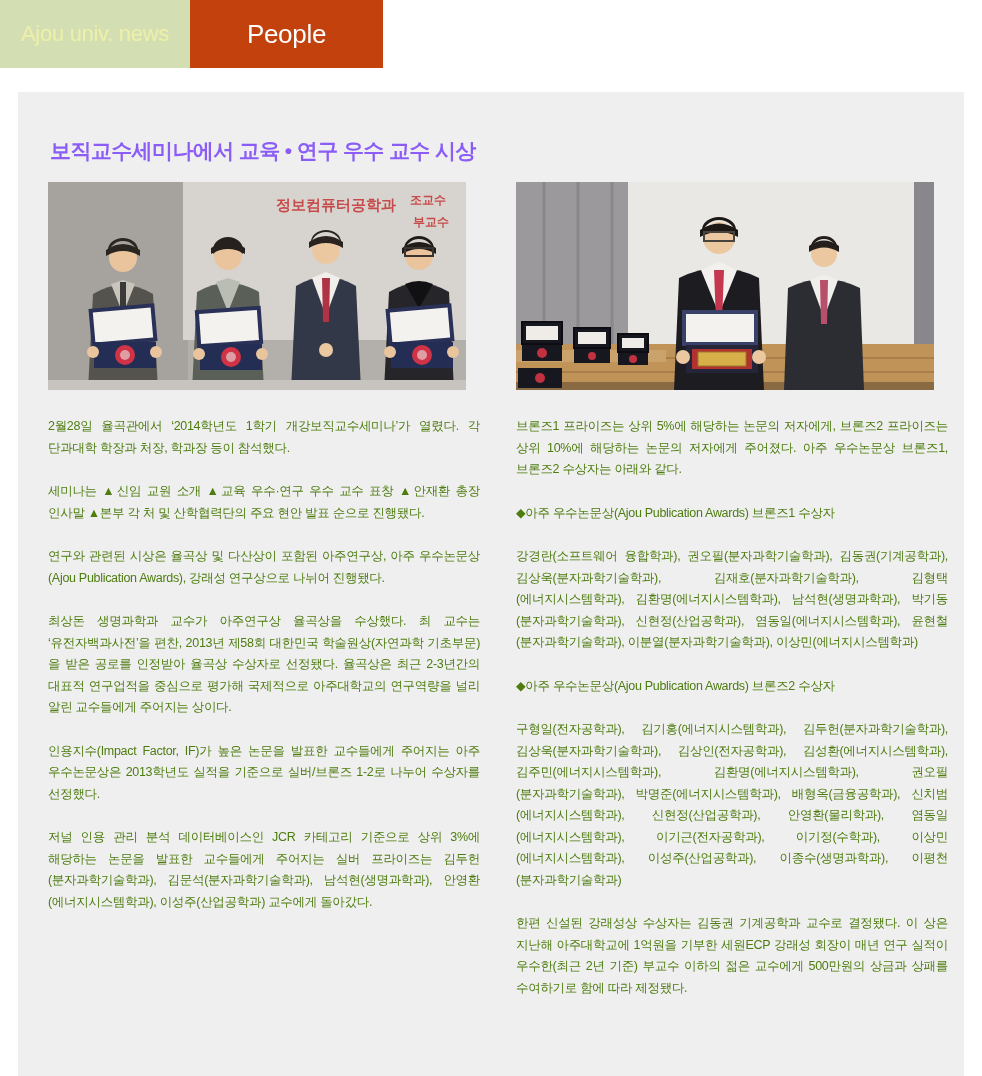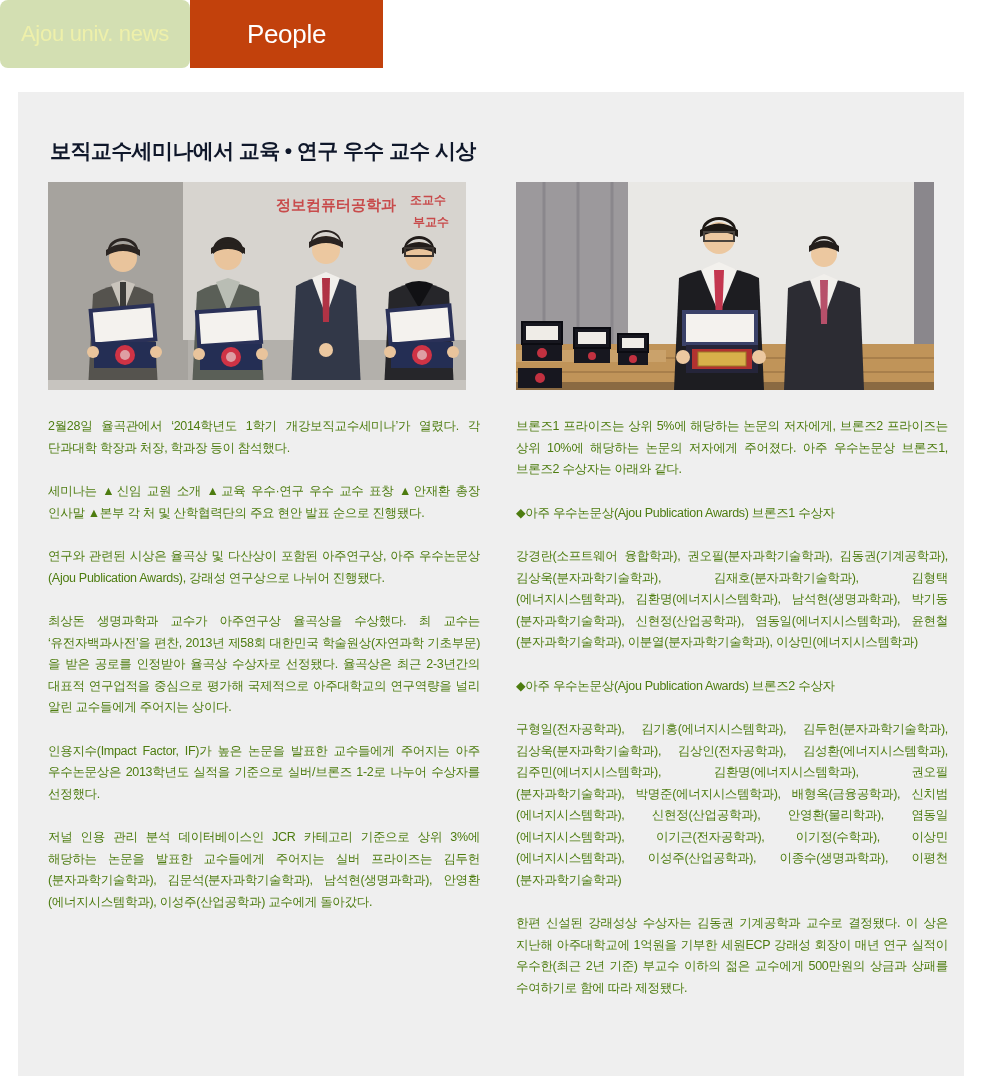--- a/index.html
+++ b/index.html
@@ -5,34 +5,34 @@
   html,body{margin:0;padding:0;}
   body{
     width:982px;height:1076px;background:#ffffff;
     font-family:"Liberation Sans","DejaVu Sans",sans-serif;
     overflow:hidden;
   }
   .header{display:flex;height:68px;}
   .brand{
     width:190px;background:#d3dfb2;color:#eef0aa;
     display:flex;align-items:center;box-sizing:border-box;
-    padding-left:21px;font-size:22px;letter-spacing:-0.3px;border-radius:8px;
+    padding-left:21px;font-size:22px;letter-spacing:-0.3px;
   }
   .tab-people{
     width:193px;background:#c2410c;color:#ffffff;
     display:flex;align-items:center;justify-content:center;
     font-size:26px;letter-spacing:-0.3px;
   }
   .panel{
     margin:24px 18px 0 18px;background:#efefef;
     box-sizing:border-box;min-height:984px;
     padding:46px 16px 30px 30px;
   }
   .article-title{
-    margin:0 0 0 2px;color:#0f172a;font-size:21px;font-weight:bold;
+    margin:0 0 0 2px;color:#8b5cf6;font-size:21px;font-weight:bold;
     letter-spacing:-0.6px;line-height:26px;
   }
   .cols{display:flex;gap:36px;}
   .col{width:432px;flex:0 0 432px;}
   .photos{margin-top:18px;}
   .photo{width:420px;height:208px;display:block;}
   .photo svg{display:block;}
   .textcols{margin-top:26px;}
   .col p{
     margin:0 0 22px 0;color:#4d7c0f;font-size:12.5px;line-height:21.5px;

